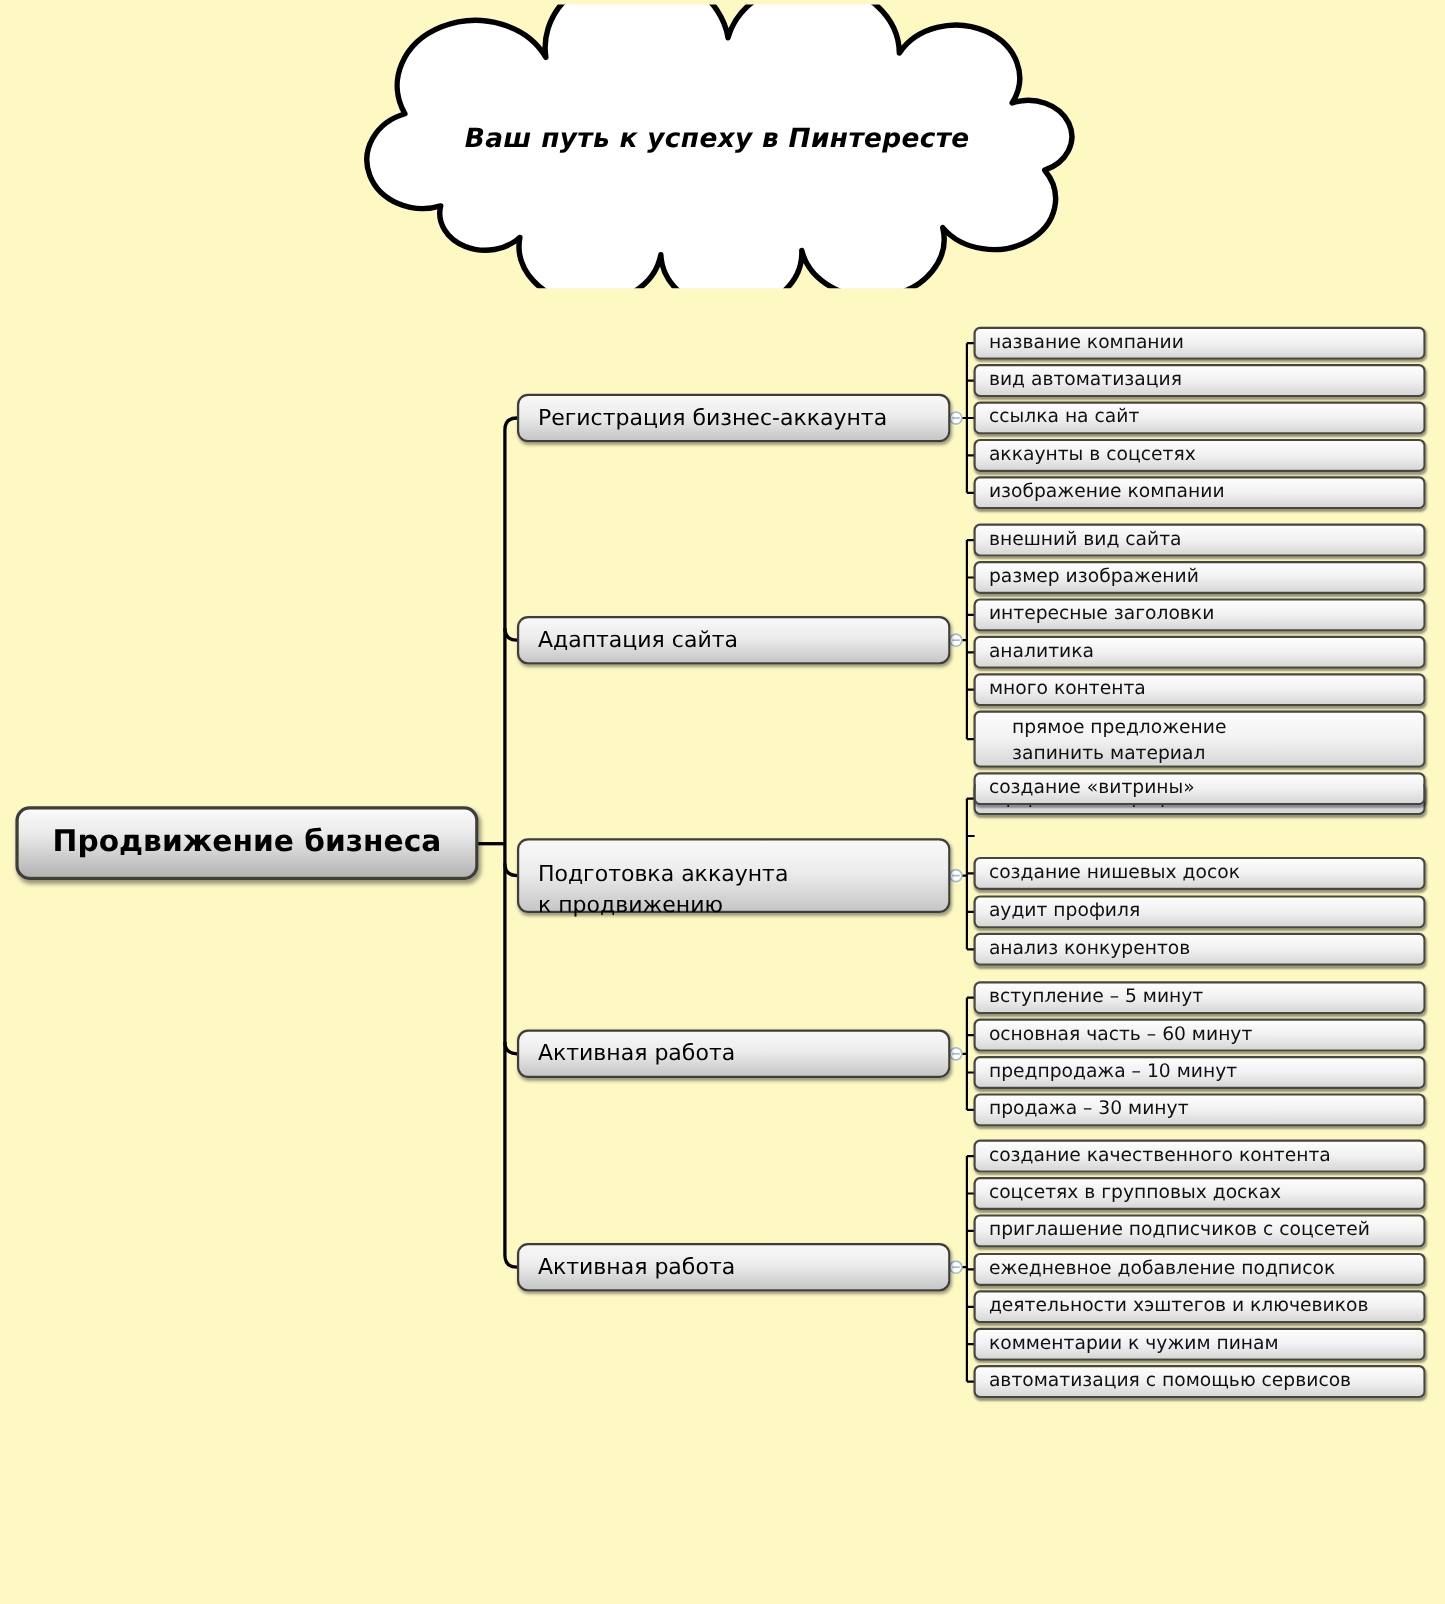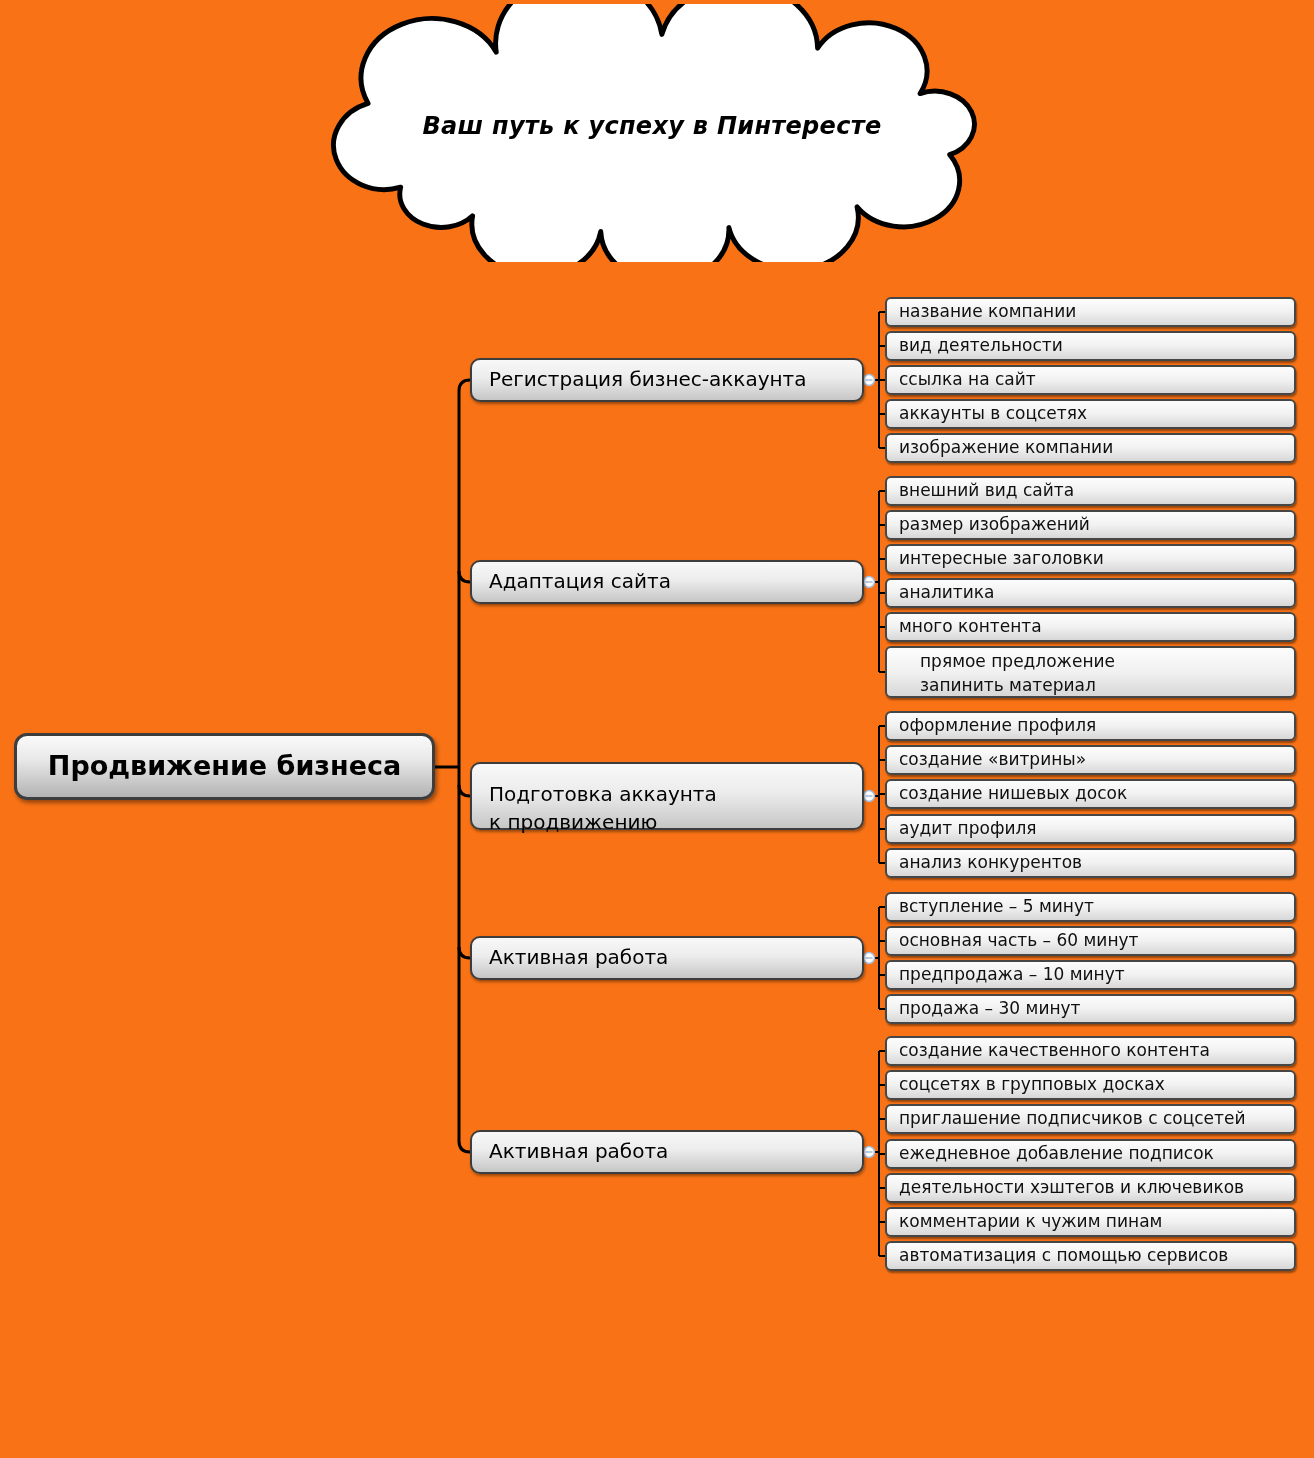--- a/index.html
+++ b/index.html
@@ -1,19 +1,19 @@
 <!DOCTYPE html>
 <html><head>
 <meta charset="utf-8">
 <style>
   html,body{margin:0;padding:0;background:#ffffff;}
   #canvas{
     position:relative;
     width:1314px;height:1458px;
-    background:#f97316;
+    background:#fef9c3;
     font-family:"DejaVu Sans","Liberation Sans",sans-serif;
     overflow:hidden;
   }
   
   #wires{position:absolute;left:0;top:0;width:1314px;height:1458px;}
   #wires path{fill:none;stroke:#000;}
   #wires .w3{stroke-width:3px;}
   #wires .w2{stroke-width:2px;}
   #wires .toggle circle{fill:#ffffff;stroke:#a4bad6;stroke-width:1.5px;}
   #wires .toggle line{stroke:#a4bad6;stroke-width:1.5px;}
@@ -116,35 +116,35 @@
   <div class="node root">Продвижение бизнеса</div>
 
   <div class="node branch" style="top:358px">Регистрация бизнес-аккаунта</div>
   <div class="node branch" style="top:560px">Адаптация сайта</div>
   <div class="node branch tall" style="top:762px">Подготовка аккаунта
 к продвижению</div>
   <div class="node branch" style="top:936px">Активная работа</div>
   <div class="node branch" style="top:1130px">Активная работа</div>
 
   <div class="node leaf" style="top:297px">название компании</div>
-  <div class="node leaf" style="top:331px">вид деятельности</div>
+  <div class="node leaf" style="top:331px">вид автоматизация</div>
   <div class="node leaf" style="top:365px">ссылка на сайт</div>
   <div class="node leaf" style="top:399px">аккаунты в соцсетях</div>
   <div class="node leaf" style="top:433px">изображение компании</div>
 
   <div class="node leaf" style="top:476px">внешний вид сайта</div>
   <div class="node leaf" style="top:510px">размер изображений</div>
   <div class="node leaf" style="top:544px">интересные заголовки</div>
   <div class="node leaf" style="top:578px">аналитика</div>
   <div class="node leaf" style="top:612px">много контента</div>
   <div class="node leaf tall" style="top:646px">прямое предложение
 запинить материал</div>
 
   <div class="node leaf" style="top:711px">оформление профиля</div>
-  <div class="node leaf" style="top:745px">создание «витрины»</div>
+  <div class="node leaf" style="top:702px">создание «витрины»</div>
   <div class="node leaf" style="top:779px">создание нишевых досок</div>
   <div class="node leaf" style="top:814px">аудит профиля</div>
   <div class="node leaf" style="top:848px">анализ конкурентов</div>
 
   <div class="node leaf" style="top:892px">вступление – 5 минут</div>
   <div class="node leaf" style="top:926px">основная часть – 60 минут</div>
   <div class="node leaf" style="top:960px">предпродажа – 10 минут</div>
   <div class="node leaf" style="top:994px">продажа – 30 минут</div>
 
   <div class="node leaf" style="top:1036px">создание качественного контента</div>

